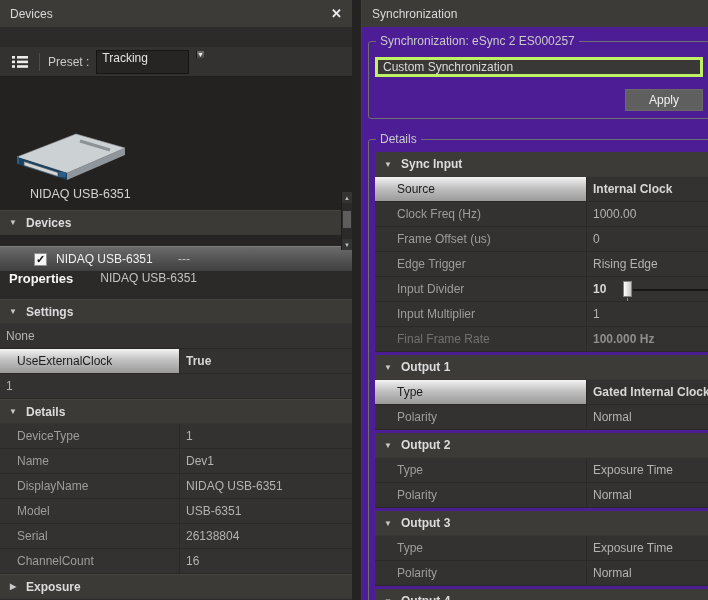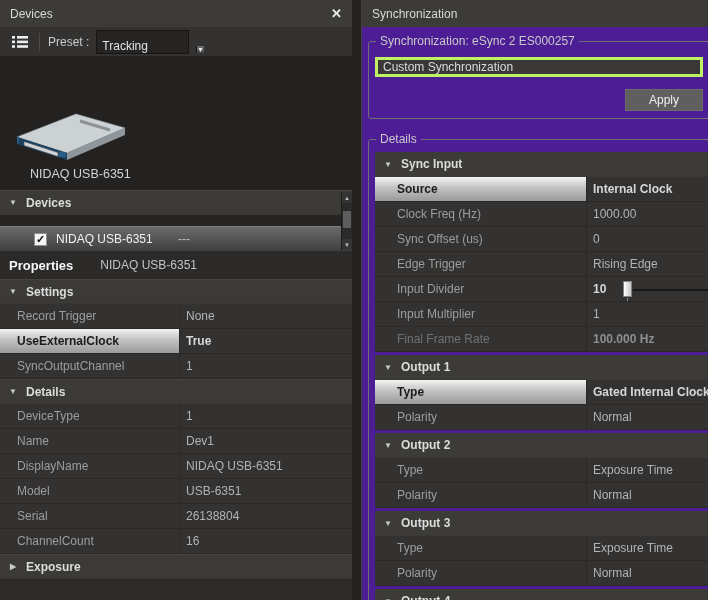--- a/index.html
+++ b/index.html
@@ -14,25 +14,25 @@
   .app { display:flex; width:708px; height:600px; }
 
   
   .left-panel { width:352px; height:600px; background:#2c2b29; position:relative; overflow:hidden; }
   .main-divider { width:10px; background:#242321; border-right:1px solid #43423f; }
   .right-panel { flex:1; height:600px; background:#4c1d95; overflow:hidden; }
 
   .titlebar { height:27px; background:#3c3b38; display:flex; align-items:center; padding:0 10px; color:#d9d9d9; font-size:12px; }
   .close-btn { margin-left:auto; color:#ececec; font-size:13px; font-weight:bold; cursor:default; line-height:1; }
 
-  .toolbar { height:30px; background:#343230; display:flex; align-items:center; padding:0 7px; border-bottom:1px solid #201f1e; }
+  .toolbar { height:30px; background:#343230; display:flex; align-items:center; padding:0 7px; border-bottom:1px solid #201f1e;margin-top:20px; }
   .list-btn { width:26px; height:22px; display:flex; align-items:center; justify-content:center; }
   .tb-sep { width:1px; height:18px; background:#4d4c49; margin:0 8px 0 6px; }
   .preset-label { color:#cbcbcb; margin-right:7px; }
-  .dropdown { width:93px; height:24px; background:#262524; border:1px solid #161514; display:flex; align-items:flex-end;gap:48px; }
+  .dropdown { width:93px; height:24px; background:#262524; border:1px solid #161514; display:flex; align-items:flex-start;gap:48px; }
   .dd-text { flex:1; display:flex; align-items:center; padding-left:5px; color:#e3e3e3; }
   .dd-arrow { width:17px; background:linear-gradient(#6f6f6f,#474747); border-left:1px solid #161514; display:flex; align-items:center; justify-content:center; color:#eaeaea; font-size:7px; }
 
   .preview { height:133px; background:#232221; position:relative; }
   .device-img { position:absolute; left:12px; top:44px; }
   .device-caption { position:absolute; left:30px; top:110px; color:#d3d3d3; font-size:12.5px; }
 
   .group-header, .sec-header {
     height:25px; background:#3b3a37; display:flex; align-items:center;
     color:#dcdcdc; font-weight:bold; font-size:12px; border-top:1px solid #45443f; border-bottom:1px solid #29282625;
@@ -44,29 +44,29 @@
   .checkbox { width:13px; height:13px; background:#f5f5f5; border:1px solid #8f8f8f; margin-left:34px;
               display:flex; align-items:center; justify-content:center; font-size:11px; line-height:1; color:#101010; font-weight:bold; }
   .dr-label { margin-left:9px; color:#f0f0f0; width:120px; }
   .dr-extra { color:#c2c2c2; margin-left:2px; }
 
   .scrollbar { position:absolute; right:0; top:192px; width:11px; height:58px; background:#2b2a29; border-left:1px solid #1d1c1b; display:flex; flex-direction:column; }
   .sb-btn { height:11px; background:#343434; display:flex; align-items:center; justify-content:center; font-size:6px; color:#bdbdbd; }
   .sb-track { flex:1; position:relative; background:#2b2a29; }
   .sb-thumb { position:absolute; top:8px; left:1px; right:1px; height:17px; background:#5d5d5d; }
 
-  .props-bar { height:28px; background:#2b2a28; display:flex; align-items:center; padding-left:9px; }
+  .props-bar { height:28px; background:#2b2a28; display:flex; padding-left:9px; }
   .props-title { font-weight:bold; color:#f6f6f6; font-size:13px; }
   .props-sub { margin-left:27px; color:#c3c3c3; }
 
   .prop-row { height:25px; display:flex; background:#343231; border-bottom:1px solid #2a2927; }
   .prop-label { width:180px; padding-left:17px; display:flex; align-items:center; color:#9d9d9d;
                 border-right:1px solid #2a2927; white-space:nowrap; overflow:hidden; }
   .prop-value { flex:1; padding-left:6px; display:flex; align-items:center; color:#b3b3b3; white-space:nowrap; overflow:hidden; }
-  .prop-label.hl { background:linear-gradient(#f3f3f3,#c2c2c2 45%,#9a9a9a); color:#1c1c1c;font-weight:bold; }
+  .prop-label.hl { background:linear-gradient(#f3f3f3,#c2c2c2 45%,#9a9a9a); color:#1c1c1c; }
   .prop-value.bold-val { font-weight:bold; color:#d7d7d7; }
   .prop-row.dim .prop-label { color:#717171; }
   .prop-row.dim .prop-value { color:#8e8e8e; font-weight:bold; }
 
   
   fieldset { border:1px solid #6f6f6f; border-radius:3px; margin:7px 6px 0 6px; margin-right:-2px; padding:9px 6px 7px 6px; }
   legend { color:#cacaca; padding:0 4px; margin-left:1px; font-size:12px; }
   .sync-field { height:20px; border:3px solid #bef264; background:#393836; color:#dbdbdb; display:flex; align-items:center; padding-left:5px; }
   .apply-row { display:flex; justify-content:flex-end; margin-top:12px; }
   .apply-btn { width:78px; height:22px; background:#5f5f5f; border:1px solid #6a6a6a; color:#f0f0f0; font-size:12px; font-family:Liberation Sans, sans-serif; }
@@ -150,29 +150,27 @@
       <span class="props-title">Properties</span>
       <span class="props-sub">NIDAQ USB-6351</span>
     </div>
 
     <div id="left-prop-table">
         <div class="sec-header">
           <span class="sec-arrow">▼</span>
           <span>Settings</span>
         </div>
         <div class="prop-row">
-          <div class="prop-label">Record Trigger</div>
           <div class="prop-value">None</div>
         </div>
         <div class="prop-row">
           <div class="prop-label hl">UseExternalClock</div>
           <div class="prop-value bold-val">True</div>
         </div>
         <div class="prop-row">
-          <div class="prop-label">SyncOutputChannel</div>
           <div class="prop-value">1</div>
         </div>
         <div class="sec-header">
           <span class="sec-arrow">▼</span>
           <span>Details</span>
         </div>
         <div class="prop-row">
           <div class="prop-label">DeviceType</div>
           <div class="prop-value">1</div>
         </div>
@@ -227,21 +225,21 @@
           </div>
           <div class="prop-row">
             <div class="prop-label hl">Source</div>
             <div class="prop-value bold-val">Internal Clock</div>
           </div>
           <div class="prop-row">
             <div class="prop-label">Clock Freq (Hz)</div>
             <div class="prop-value">1000.00</div>
           </div>
           <div class="prop-row">
-            <div class="prop-label">Sync Offset (us)</div>
+            <div class="prop-label">Frame Offset (us)</div>
             <div class="prop-value">0</div>
           </div>
           <div class="prop-row">
             <div class="prop-label">Edge Trigger</div>
             <div class="prop-value">Rising Edge</div>
           </div>
           <div class="prop-row">
             <div class="prop-label">Input Divider</div>
             <div class="prop-value">
               <span class="slider-val">10</span>

